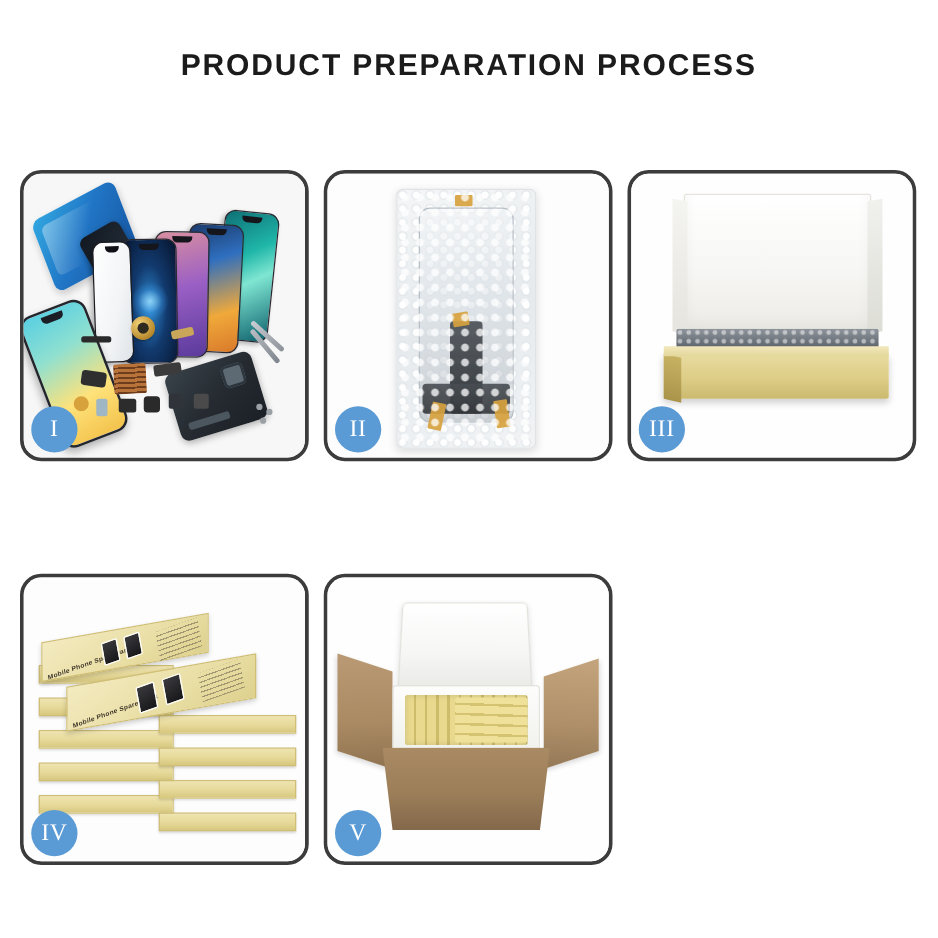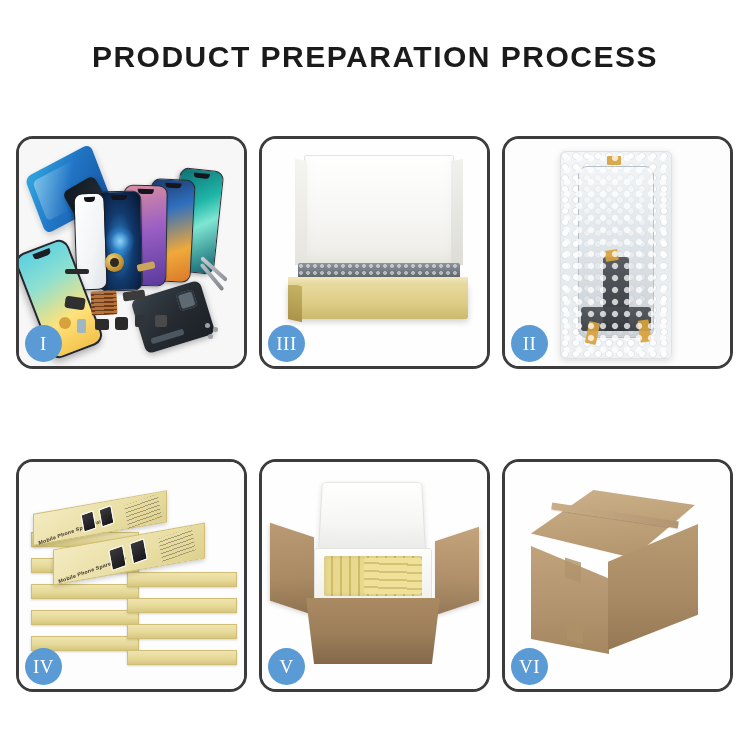--- a/index.html
+++ b/index.html
@@ -8,21 +8,21 @@
     background: #ffffff;
     font-family: "Liberation Sans", sans-serif;
     overflow: hidden;
   }
   .page { position: relative; width: 750px; height: 750px; background:#fff; }
 
   
   .header { padding-top: 40px; text-align: center; }
   .title {
     font-family: "Liberation Sans", sans-serif;
-    font-size: 30px;
+    font-size: 24px;
     font-weight: 700;
     letter-spacing: 1.5px;
     color: #1b1b1b;
     line-height: 1.1;
     white-space: nowrap;
   }
   .subtitle {
     margin-top: 11px;
     font-size: 14.5px;
     font-weight: 400;
@@ -457,45 +457,45 @@
         <div class="part flex-i"></div>
         <div class="part flex-j"></div>
         <div class="tweezer"></div>
         <div class="tweezer2"></div>
         <div class="screws"></div>
       </div>
       <div class="badge">I</div>
     </div>
 
     <div class="panel">
-      <div class="panel-inner p3">
-        <div class="box3-lid"></div>
-        <div class="box3-foam"></div>
-        <div class="box3-base"></div>
-      </div>
-      <div class="badge">III</div>
-    </div>
-
-    <div class="panel">
       <div class="panel-inner p2">
         <div class="bubble-bag">
           <div class="screen-inside">
             <div class="screen-flex"></div>
           </div>
           <div class="tape tape-a"></div>
           <div class="tape tape-b"></div>
           <div class="tape tape-c"></div>
           <div class="tape tape-d"></div>
           <div class="bubble-overlay"></div>
         </div>
       </div>
       <div class="badge">II</div>
     </div>
 
     <div class="panel">
+      <div class="panel-inner p3">
+        <div class="box3-lid"></div>
+        <div class="box3-foam"></div>
+        <div class="box3-base"></div>
+      </div>
+      <div class="badge">III</div>
+    </div>
+
+    <div class="panel">
       <div class="panel-inner p4">
         <div class="stack">
 
           <div class="sbox" style="left:0px;  top:52px;  width:108px; height:15px;"></div>
           <div class="sbox" style="left:0px;  top:78px;  width:108px; height:15px;"></div>
           <div class="sbox" style="left:0px;  top:104px; width:108px; height:15px;"></div>
           <div class="sbox" style="left:0px;  top:130px; width:108px; height:15px;"></div>
           <div class="sbox" style="left:0px;  top:156px; width:108px; height:15px;"></div>
 
           <div class="sbox" style="left:96px; top:92px;  width:110px; height:15px;"></div>
@@ -527,26 +527,15 @@
         <div class="v-flapR"></div>
         <div class="v-foamlid"></div>
         <div class="v-foamrim"></div>
         <div class="v-contents"></div>
         <div class="v-contents2"></div>
         <div class="v-front"></div>
       </div>
       <div class="badge">V</div>
     </div>
 
-    <div class="panel">
-      <div class="panel-inner p6">
-        <div class="c-top"></div>
-        <div class="c-seam"></div>
-        <div class="c-left"></div>
-        <div class="c-right"></div>
-        <div class="c-tape1"></div>
-        <div class="c-tape2"></div>
-      </div>
-      <div class="badge">VI</div>
-    </div>
 
   </div>
 </div>
 
 </body></html>

